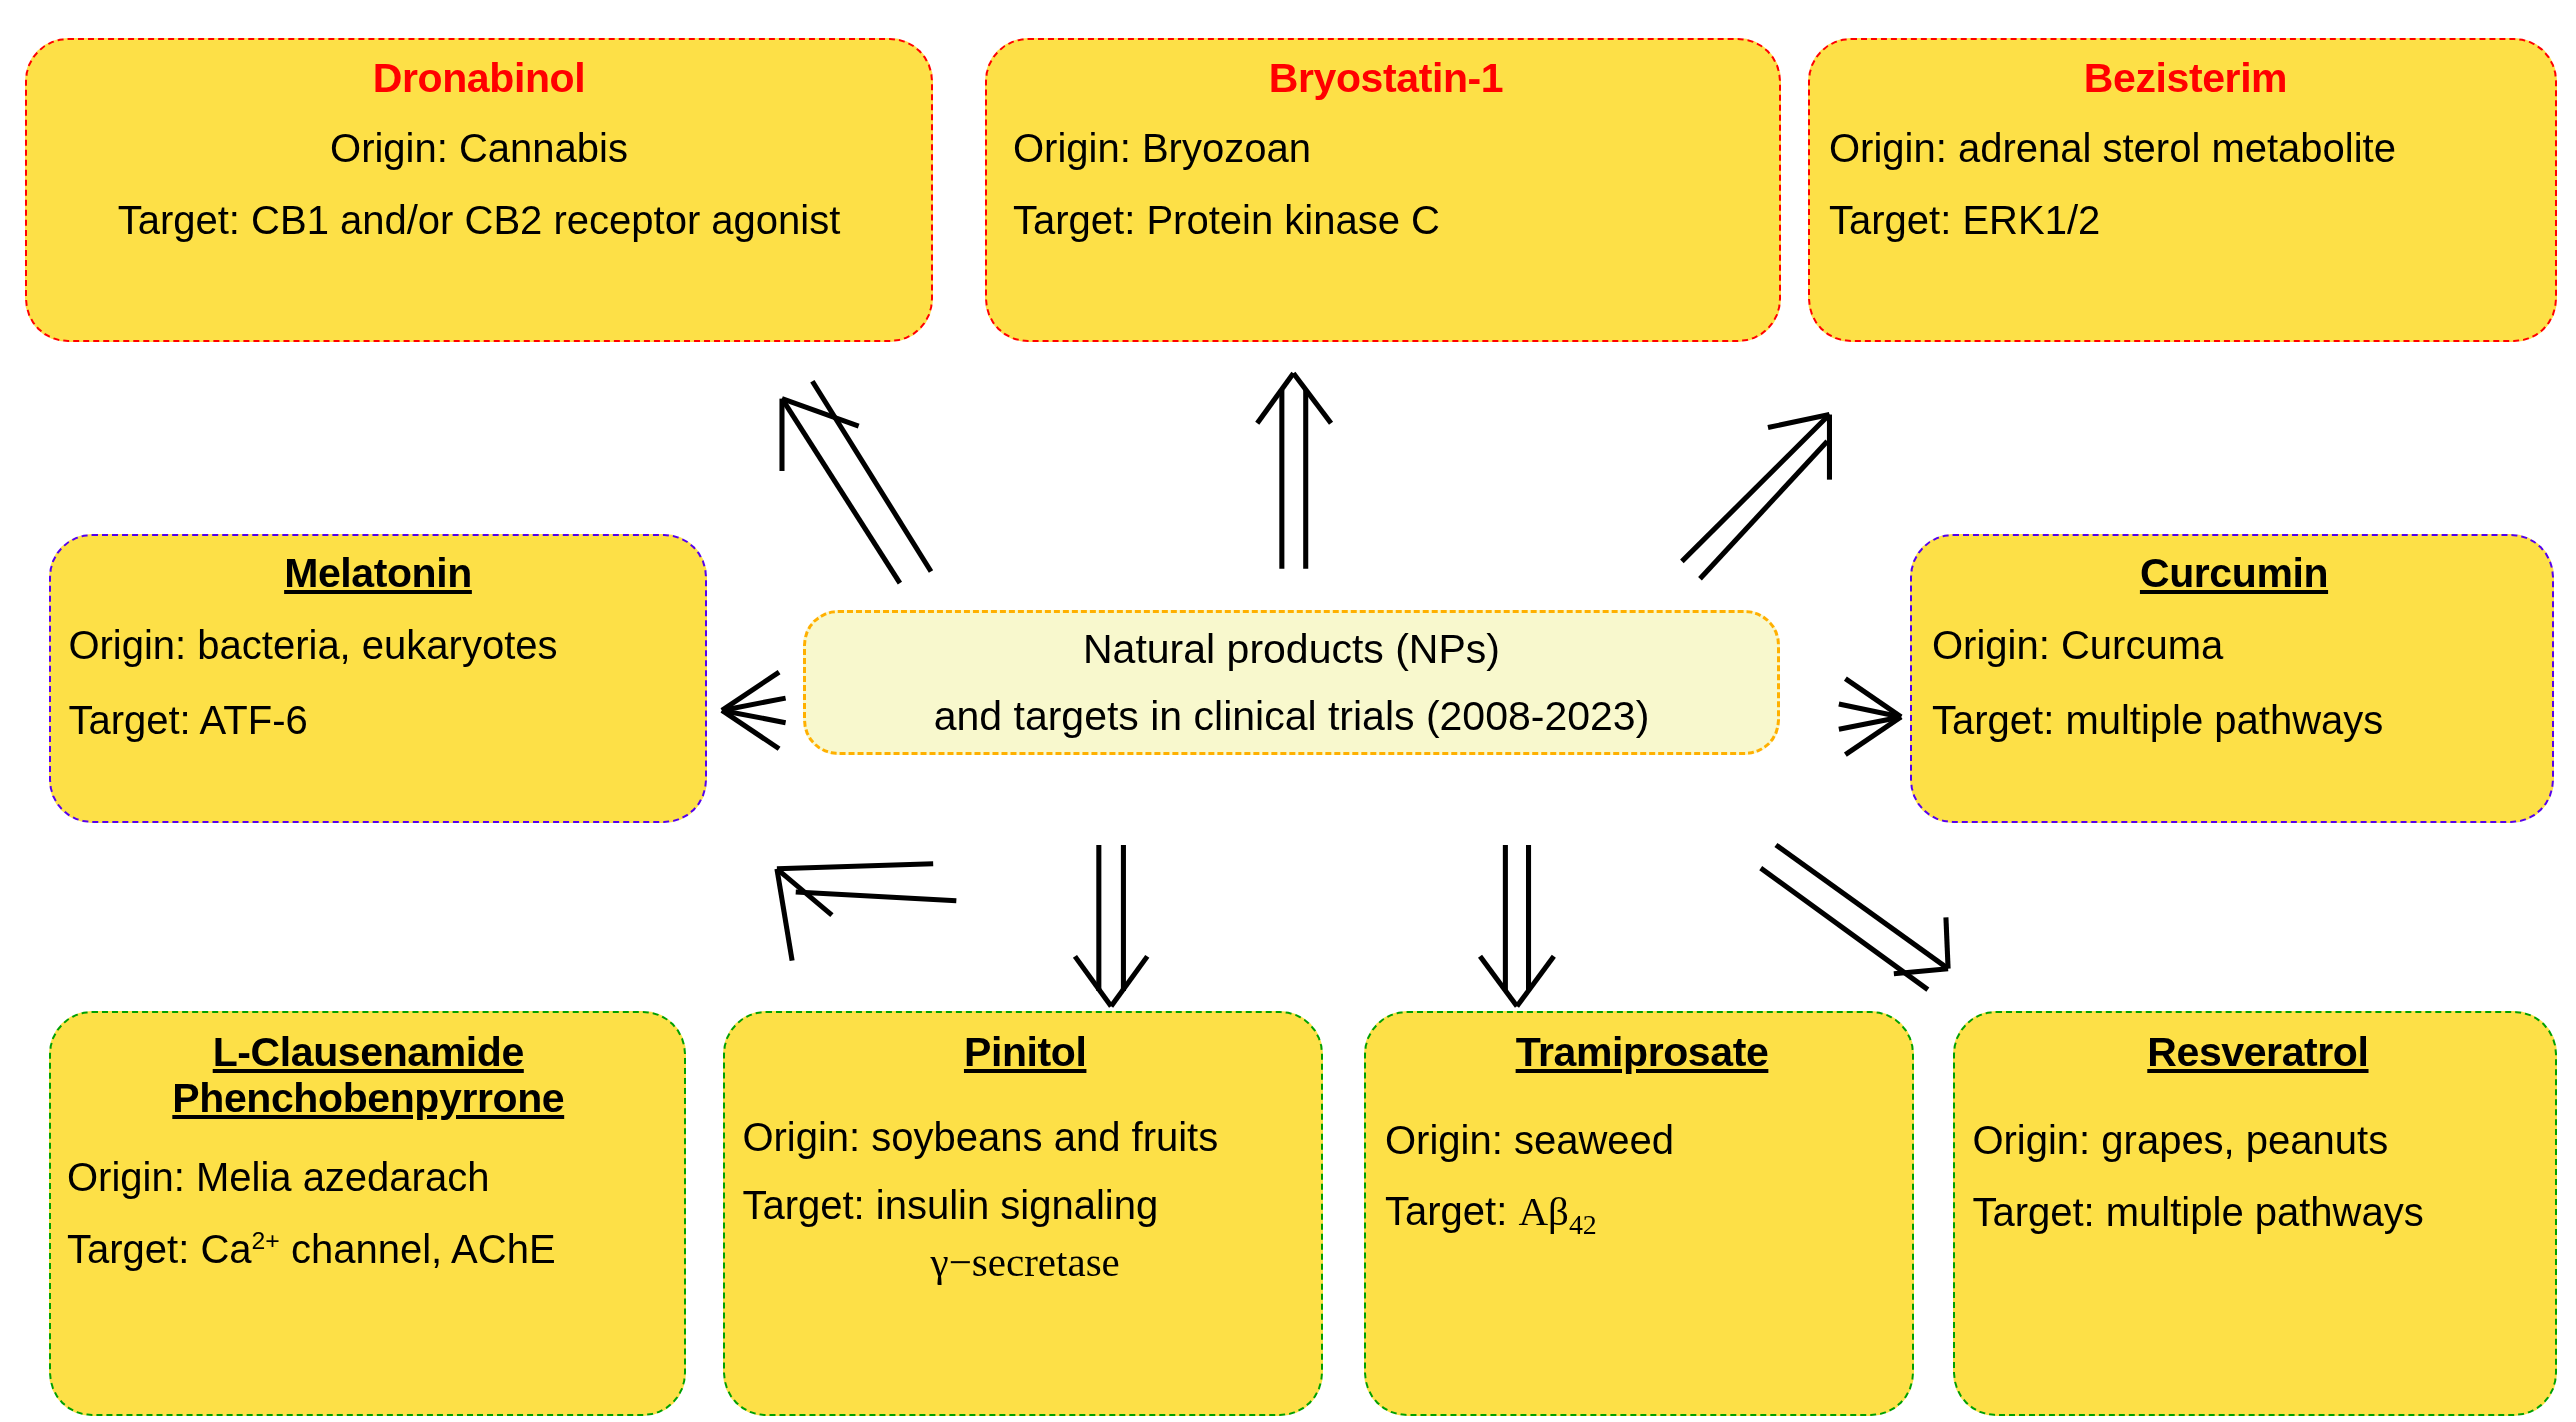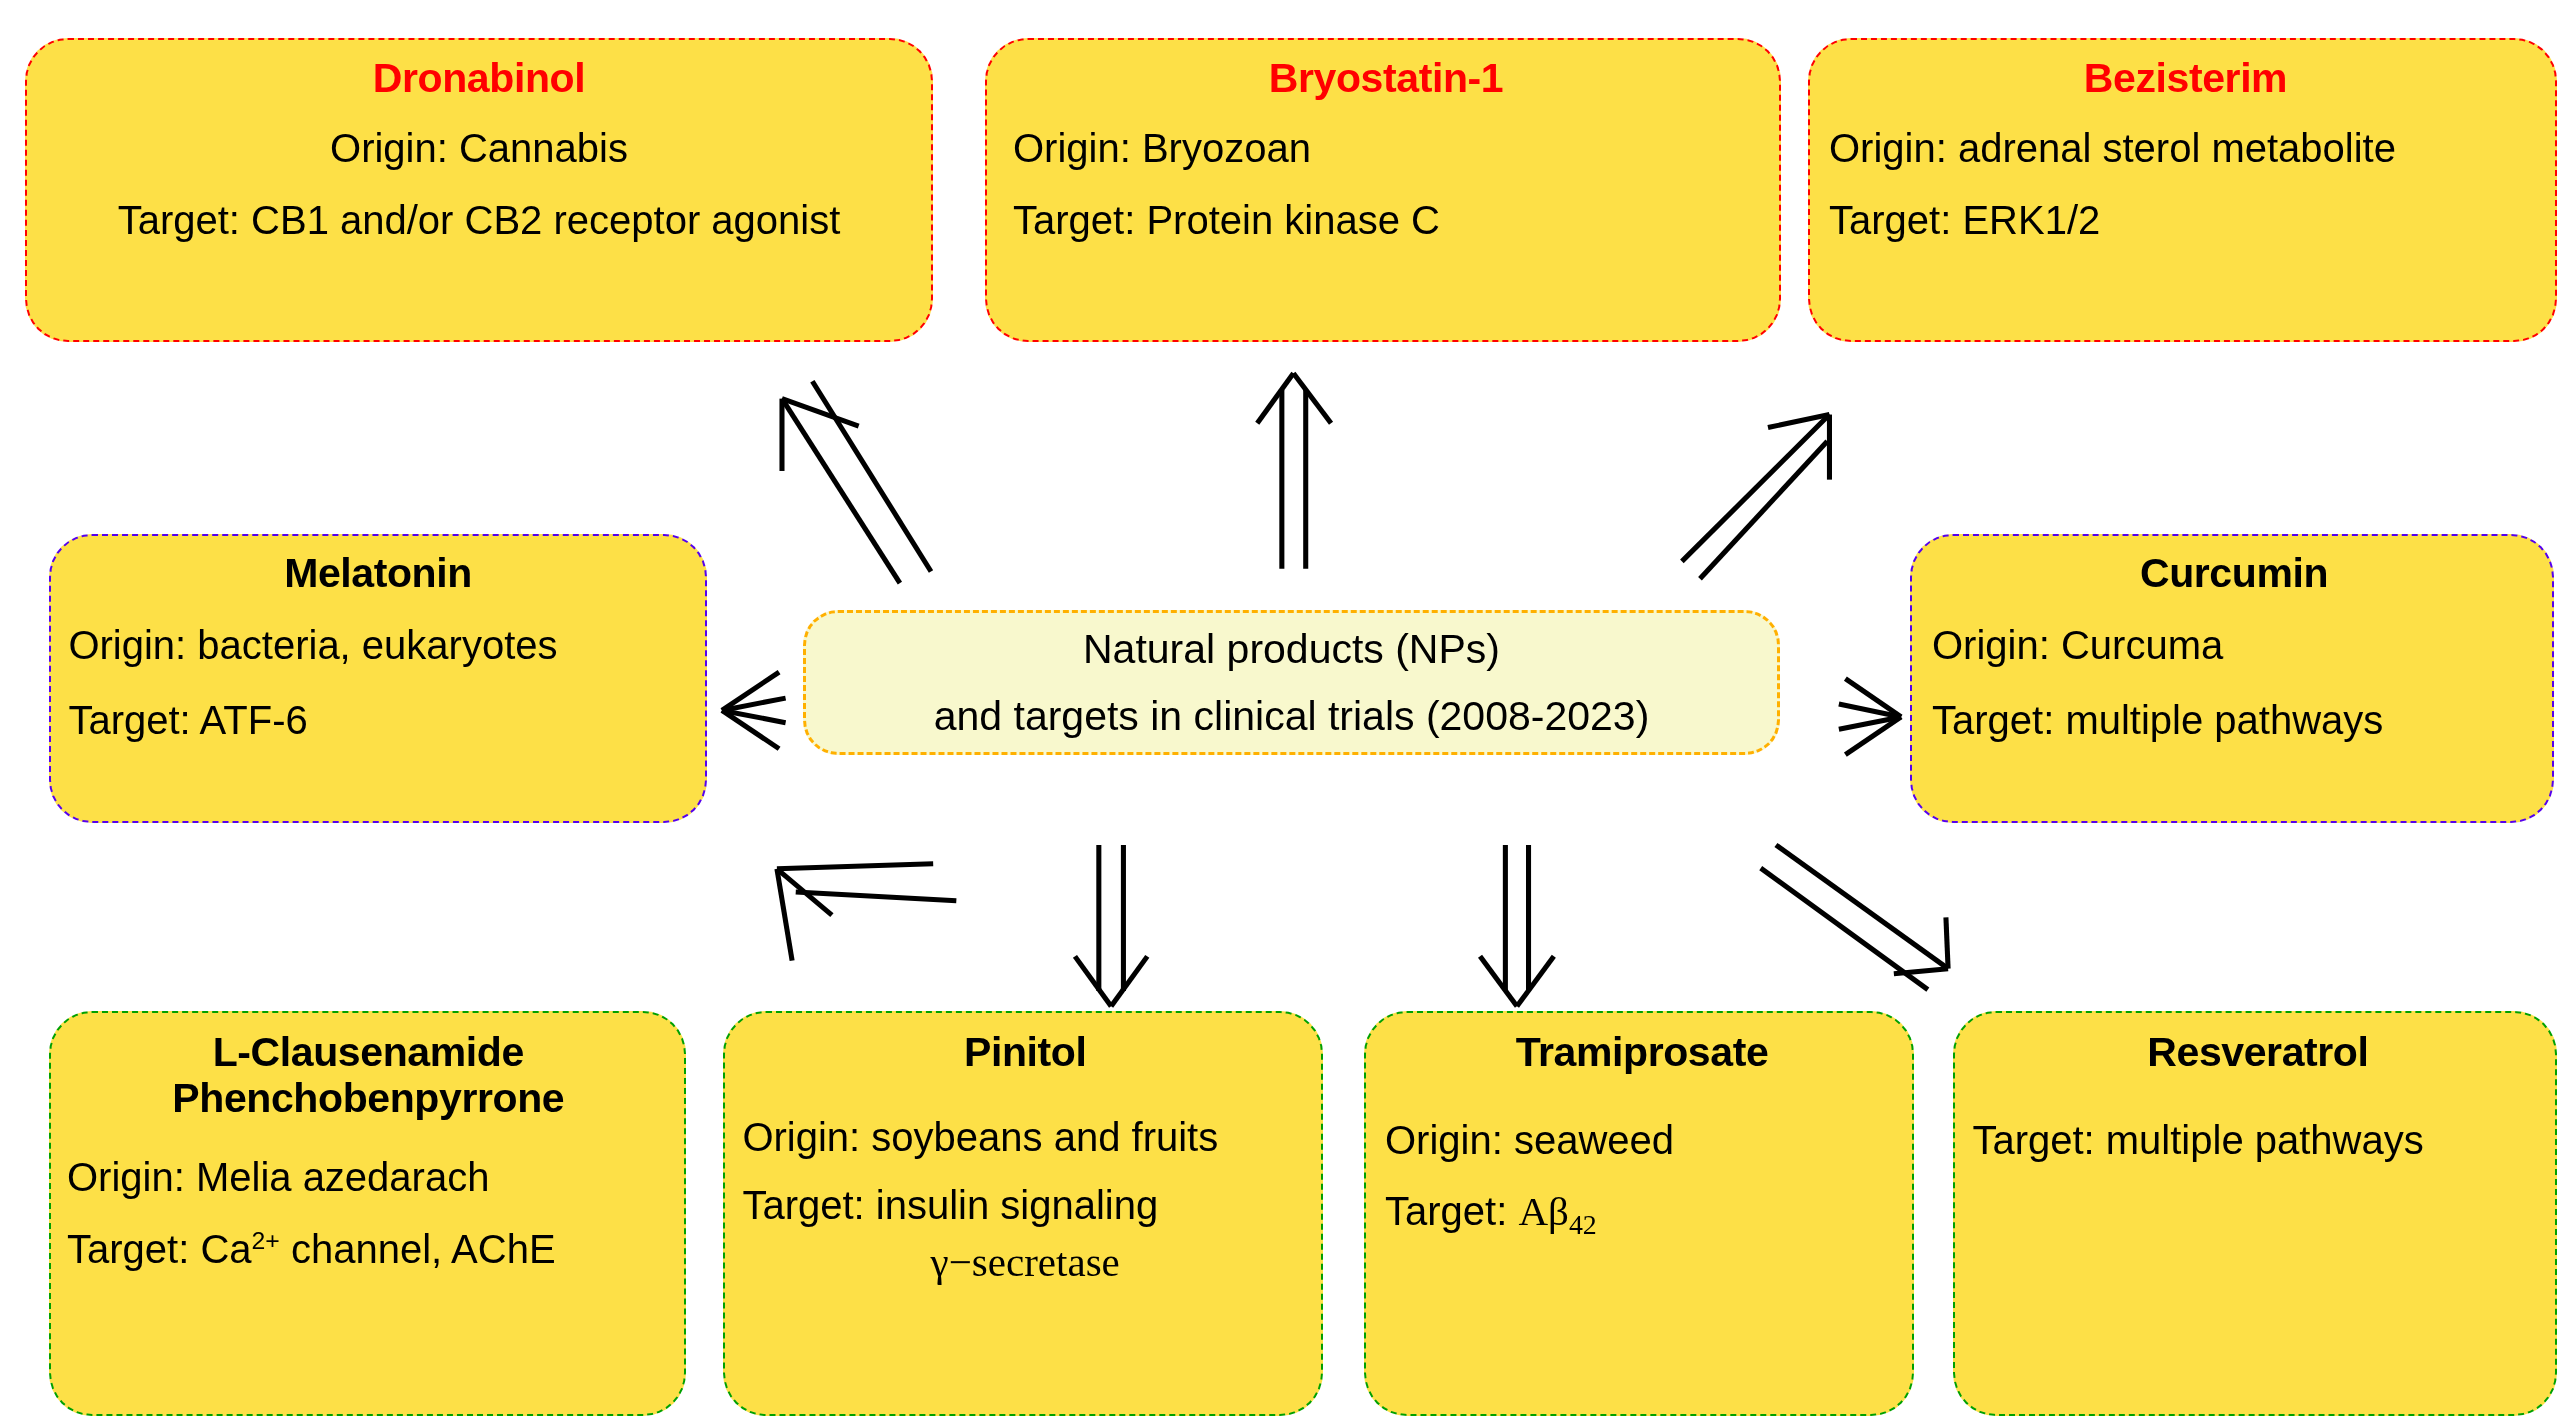--- a/index.html
+++ b/index.html
@@ -37,21 +37,21 @@
   }
 
   .title {
     font-weight: bold;
     font-size: 41px;
     text-align: center;
     line-height: 1.12;
     letter-spacing: -0.4px;
   }
   .title.red-t { color: #ff0000; }
-  .title.black-t { color: #000000; }
+  .title.black-t { color: #000000; text-decoration: underline; }
 
   .line {
     font-size: 40px;
     color: #000000;
     line-height: 1.15;
     white-space: nowrap;
   }
   .line.center-al { text-align: center; }
 
   .sup {
@@ -255,18 +255,19 @@
     <div class="title black-t">Tramiprosate</div>
     <div class="body-block">
       <div class="line">Origin: seaweed</div>
       <div class="line"><span>Target: </span><span class="serif-chem"><span>Aβ</span><span class="sub">42</span></span></div>
     </div>
   </div>
 
   <div class="node green" id="n-resveratrol">
     <div class="title black-t">Resveratrol</div>
     <div class="body-block">
+      <div class="line">Origin: grapes, peanuts</div>
       <div class="line">Target: multiple pathways</div>
     </div>
   </div>
 
 </div>
 
 
 </body></html>

